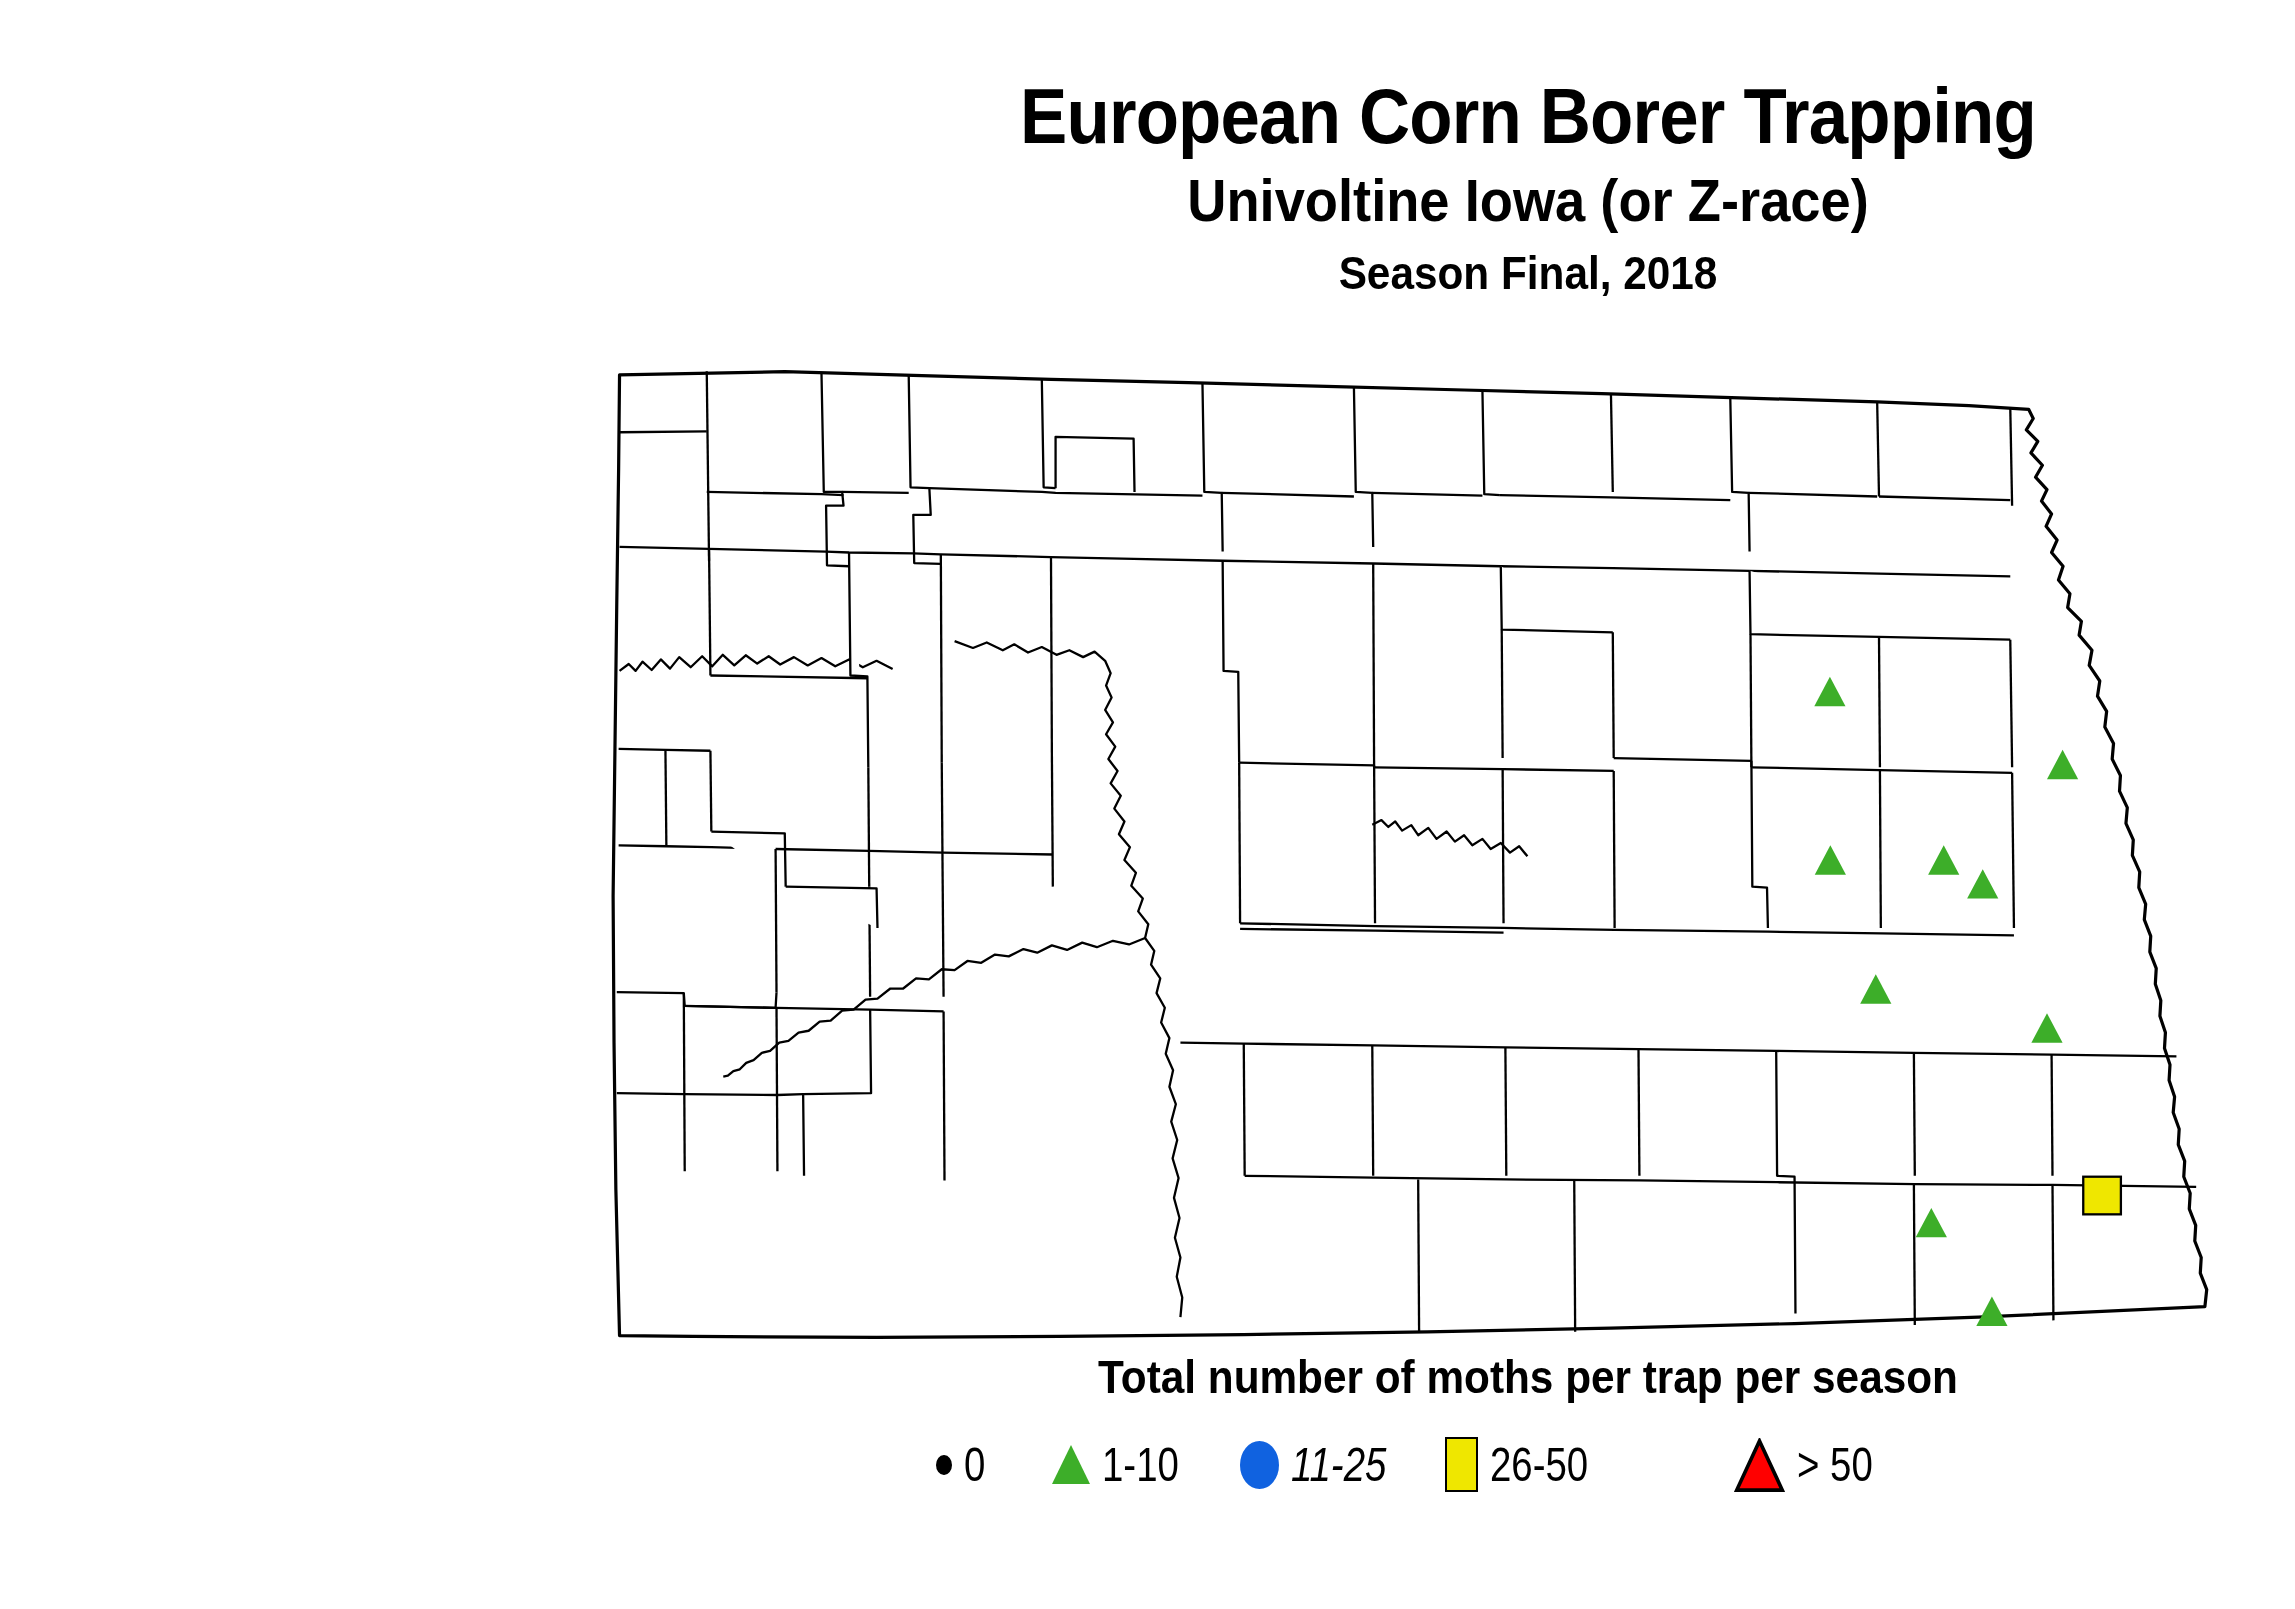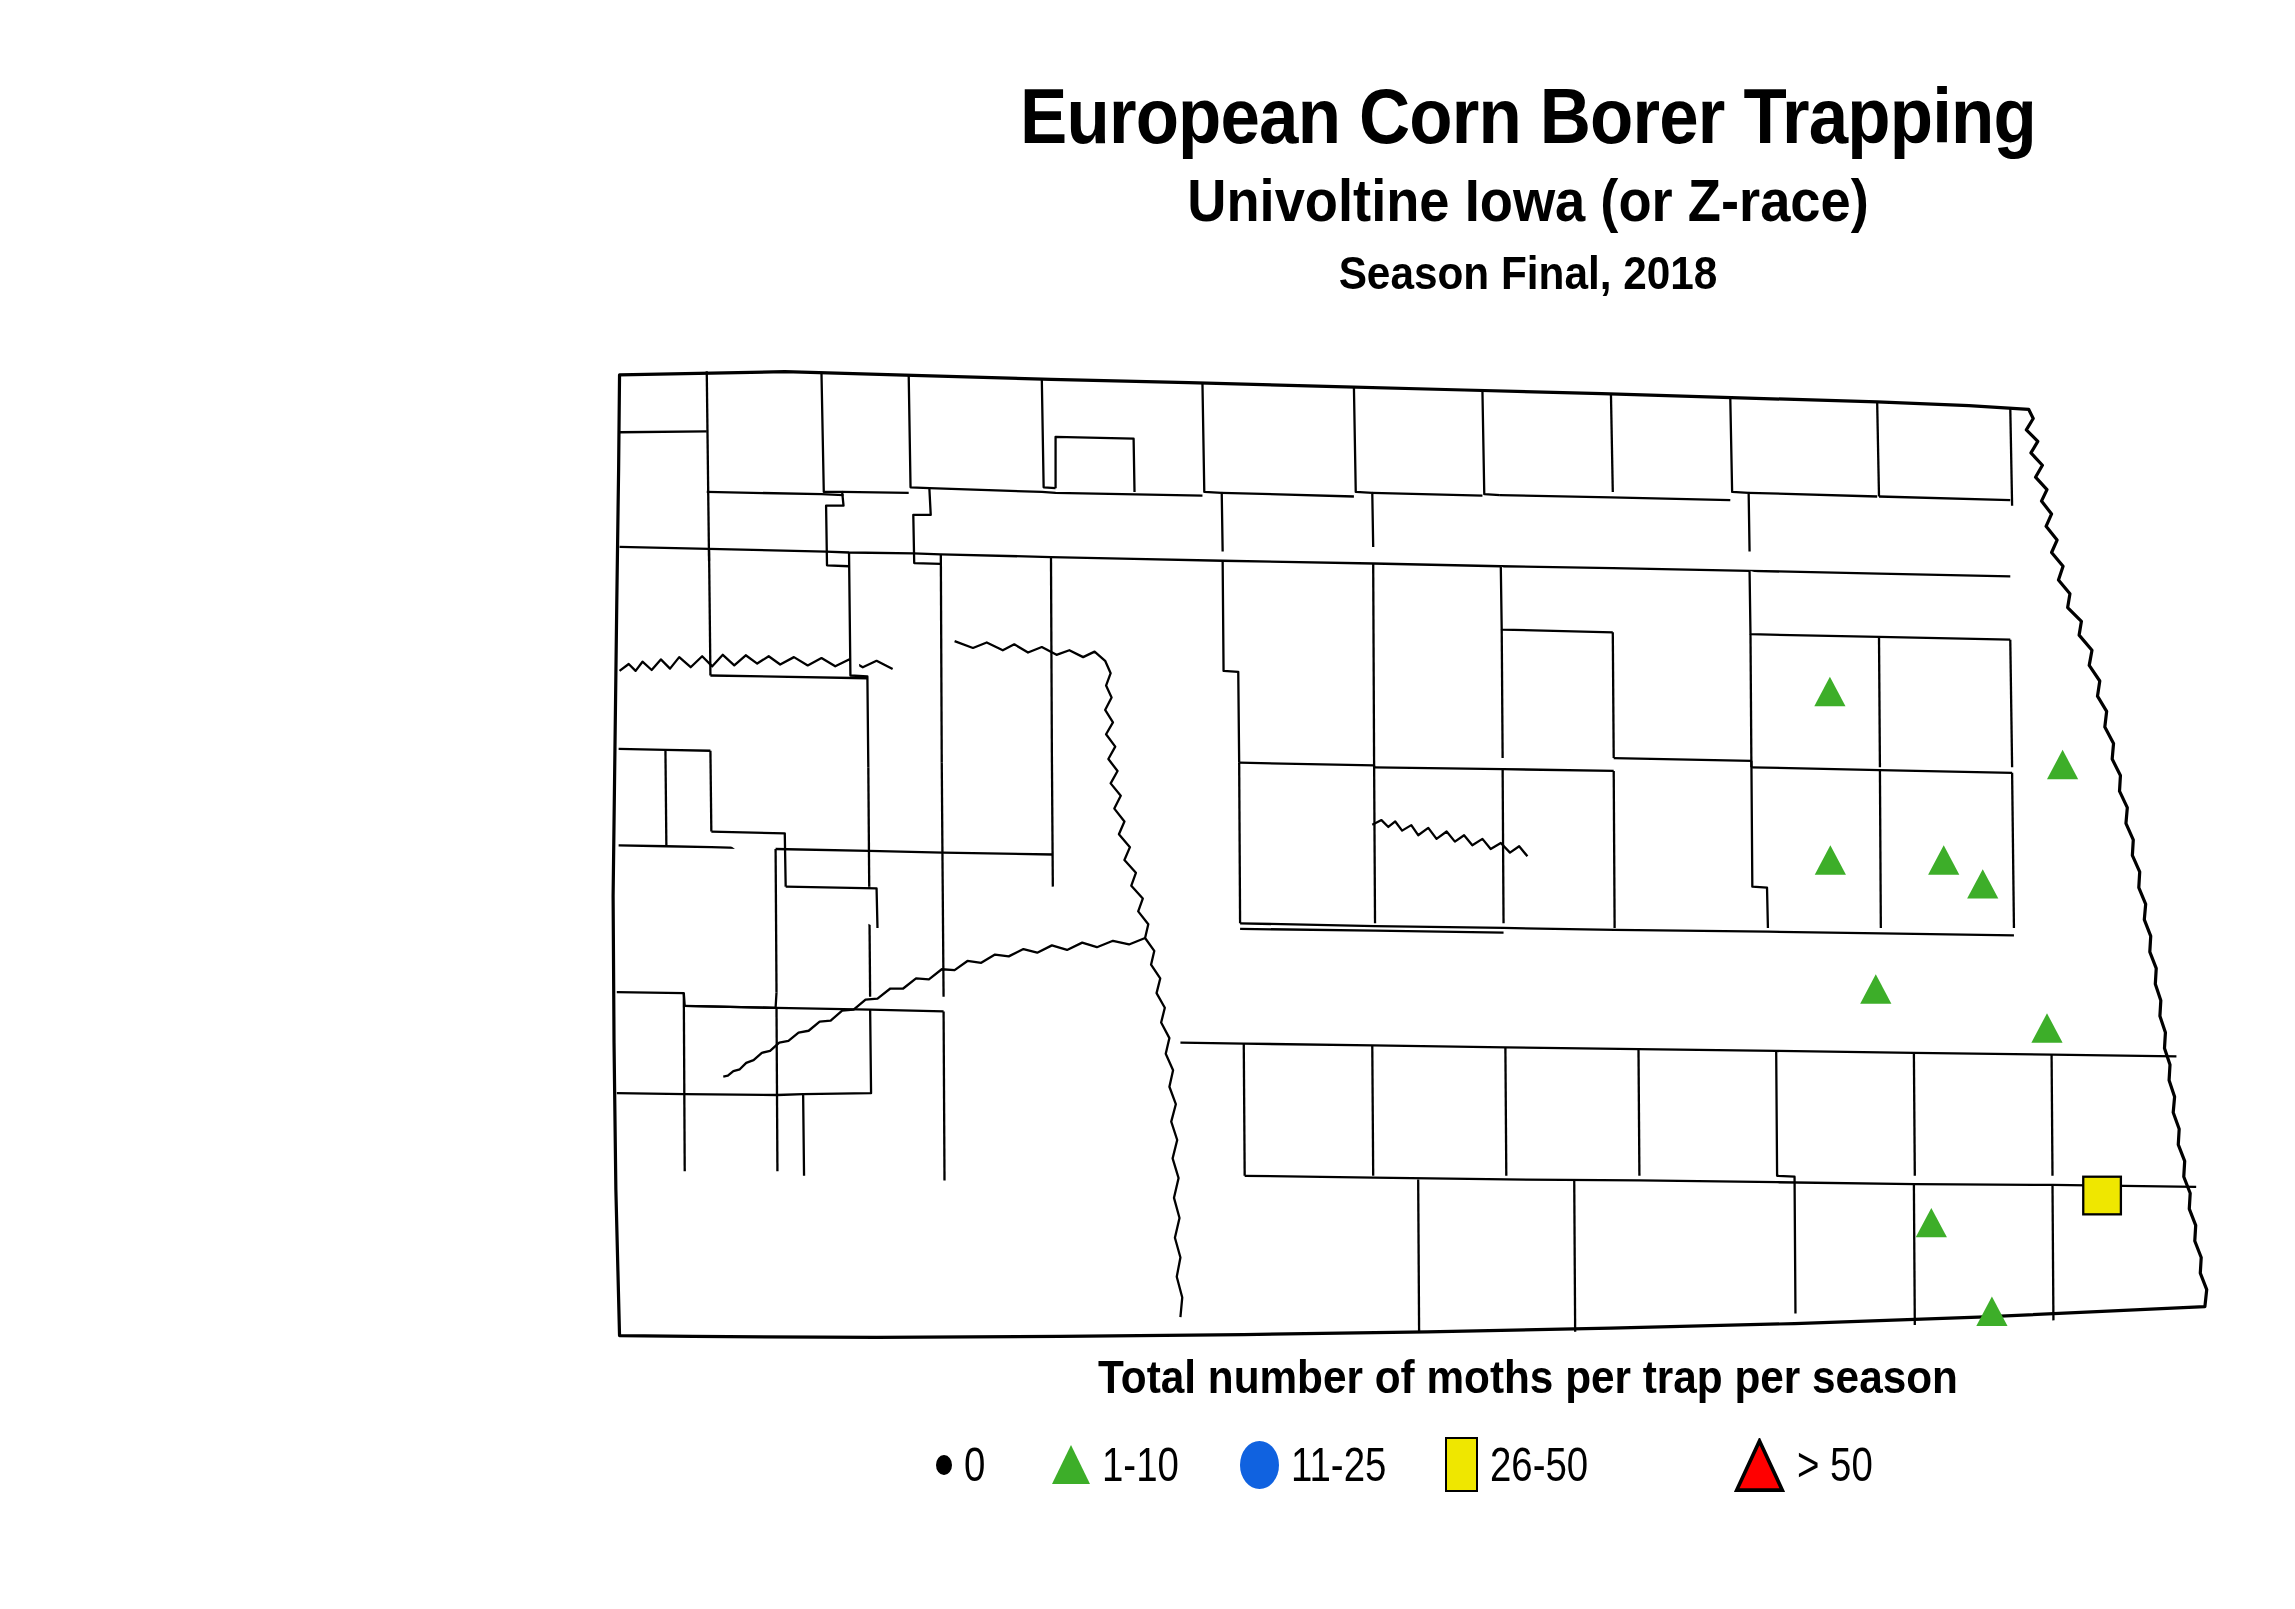--- a/index.html
+++ b/index.html
@@ -242,21 +242,21 @@
   <div class="lg-item" style="left:936px;">
     <span class="sym sym-dot"></span>
     <span class="lg-label">0</span>
   </div>
 
   <div class="lg-item" style="left:1052px;">
     <span class="sym sym-tri-green"></span>
     <span class="lg-label">1-10</span>
   </div>
 
-  <div class="lg-item" style="left:1240px;">
+  <div class="lg-item" style="left:1240px;font-style:italic;">
     <span class="sym sym-circle"></span>
     <span class="lg-label">11-25</span>
   </div>
 
   <div class="lg-item" style="left:1445px;">
     <span class="sym sym-square"></span>
     <span class="lg-label">26-50</span>
   </div>
 
   <div class="lg-item" style="left:1734px;">

